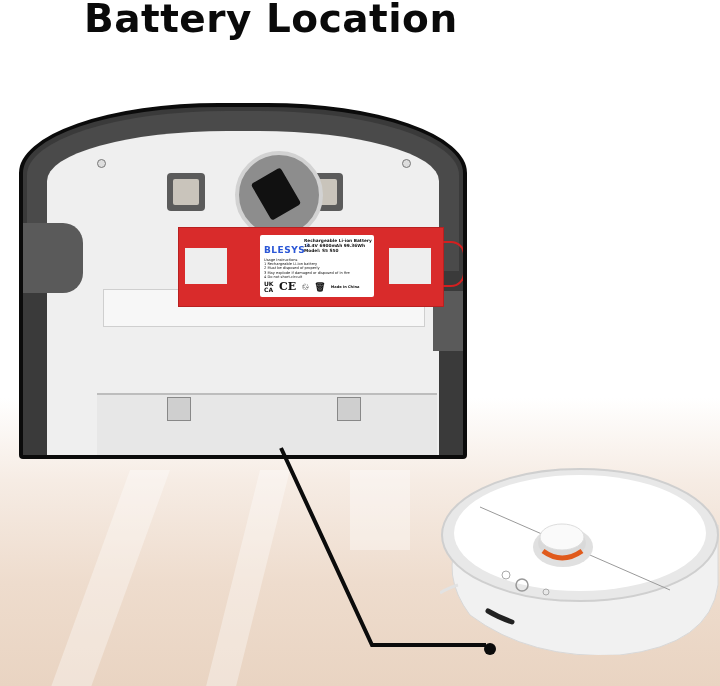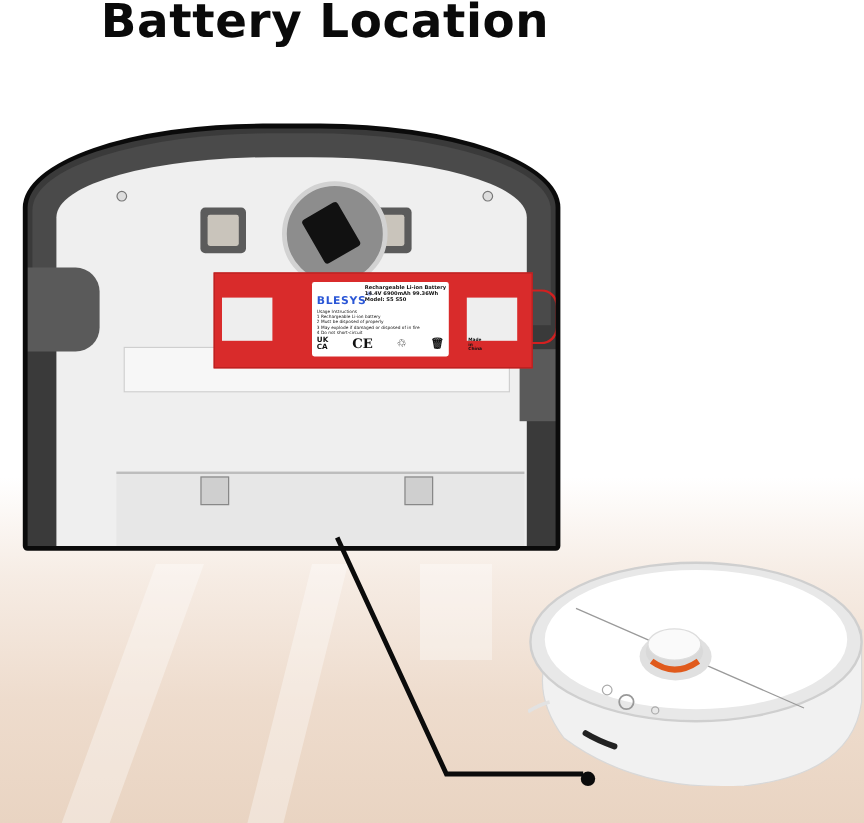--- a/index.html
+++ b/index.html
@@ -41,21 +41,21 @@
   .battery-tab { position: absolute; top: 20px; width: 42px; height: 36px; background: #eeeeee; }
   .label {
     position: absolute; left: 81px; top: 7px; width: 114px; height: 62px;
     background: #ffffff; border-radius: 2px; padding: 3px 4px; box-sizing: border-box;
     font-family: "DejaVu Sans", sans-serif; color: #111;
   }
   .brand { font-weight: bold; color: #2b57d6; font-size: 9px; letter-spacing: 0.5px; }
   .reg { font-size: 5px; color: #2b57d6; vertical-align: super; }
   .spec { position: absolute; left: 44px; top: 3px; font-size: 4.3px; font-weight: bold; line-height: 5px; }
   .usage { font-size: 3.6px; line-height: 4.2px; margin-top: 1px; }
-  .certs { display: flex; align-items: center; gap: 20px; margin-top: 1px; font-weight: bold; }
+  .certs { display: flex; align-items: center; gap: 5px; margin-top: 1px; font-weight: bold; }
   .cert-ukca { font-size: 6px; line-height: 6px; width: 10px; }
   .cert-ce { font-size: 11px; font-family: "DejaVu Serif", serif; }
   .cert-icon { font-size: 9px; }
   .made { font-size: 3.6px; }
   .wire { position: absolute; left: 396px; top: 110px; width: 20px; height: 42px; border: 2px solid #d32020; border-left: none; border-radius: 0 14px 14px 0; }
   .bracket { position: absolute; background: #f7f7f7; border: 1px solid #cfcfcf; }
   .brush-housing { position: absolute; left: 50px; top: 262px; width: 340px; height: 74px; background: #e7e7e7; border-top: 2px solid #bdbdbd; }
   .brush { position: absolute; left: 54px; top: 326px; width: 332px; height: 18px; background: repeating-linear-gradient(90deg, #e0542a 0 6px, #1a1a1a 6px 8px); }
   .clip { position: absolute; top: 266px; width: 22px; height: 22px; background: #cfcfcf; border: 1px solid #888; }
   

